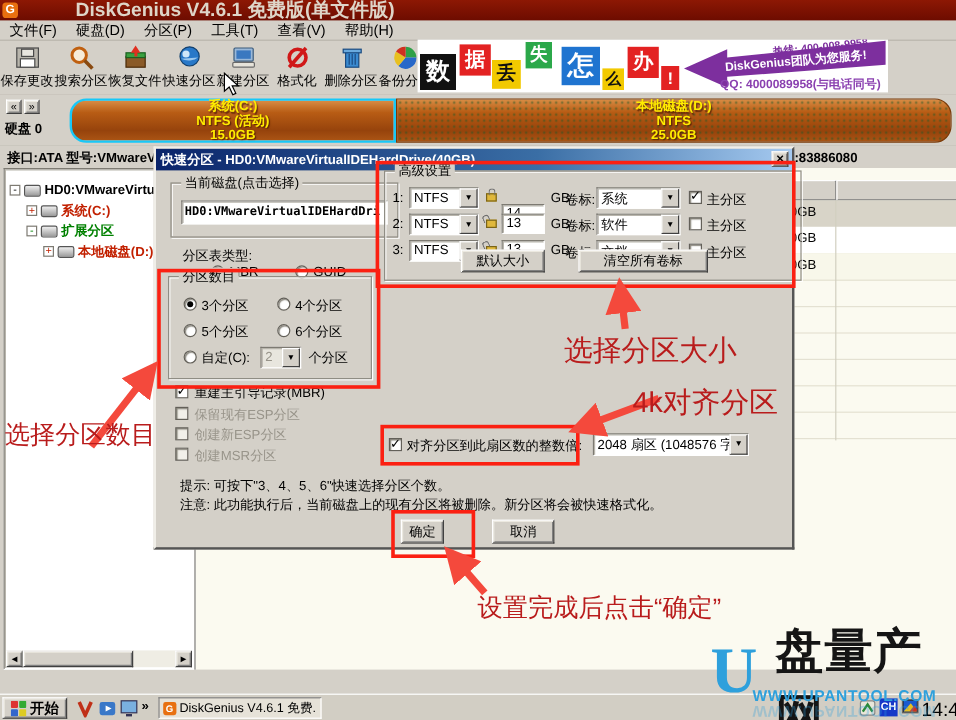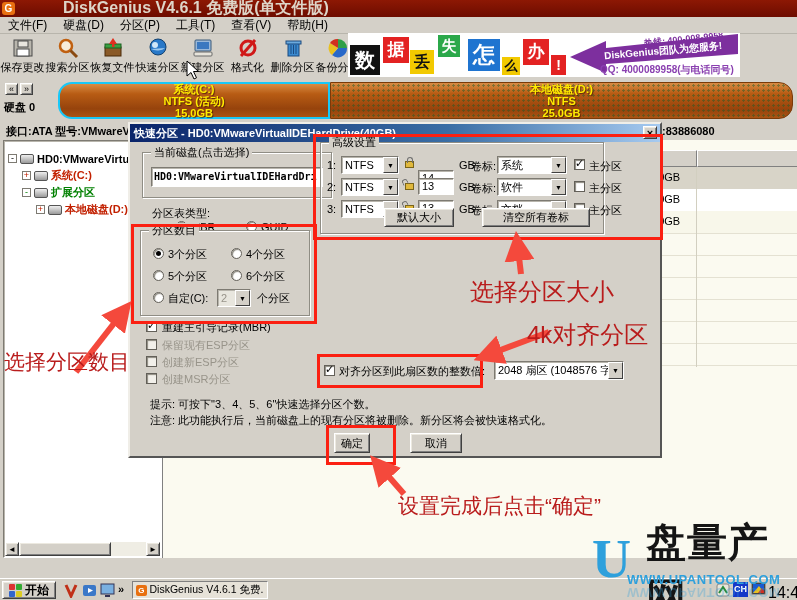--- a/index.html
+++ b/index.html
@@ -278,21 +278,21 @@
 
     <div class="cb on" style="left:16px;top:197px;"></div>
     <div class="lbl" style="left:32px;top:196px;">重建主引导记录(MBR)</div>
     <div class="cb dis" style="left:16px;top:215px;"></div>
     <div class="lbl dis-t" style="left:32px;top:214px;">保留现有ESP分区</div>
     <div class="cb dis" style="left:16px;top:232px;"></div>
     <div class="lbl dis-t" style="left:32px;top:231px;">创建新ESP分区</div>
     <div class="cb dis" style="left:16px;top:249px;"></div>
     <div class="lbl dis-t" style="left:32px;top:248px;">创建MSR分区</div>
 
-    <div class="group" style="left:190px;top:18px;width:284px;height:92px;">
+    <div class="group" style="left:190px;top:18px;width:348px;height:92px;">
       <div class="legend">高级设置</div>
 
       <div class="lbl" style="left:6px;top:16px;">1:</div>
       <div class="combo" style="left:20px;top:13px;width:58px;height:18px;">
         <div class="cv">NTFS</div>
           <div class="cbtn">▼</div>
         </div>
       <div class="lock" style="left:84px;top:18px;"></div>
       <div class="sunken" style="position:absolute;left:97px;top:27px;width:36px;height:17px;font-size:11px;line-height:15px;padding-left:3px;">14</div>
       <div class="lbl" style="left:138px;top:16px;">GB</div>

